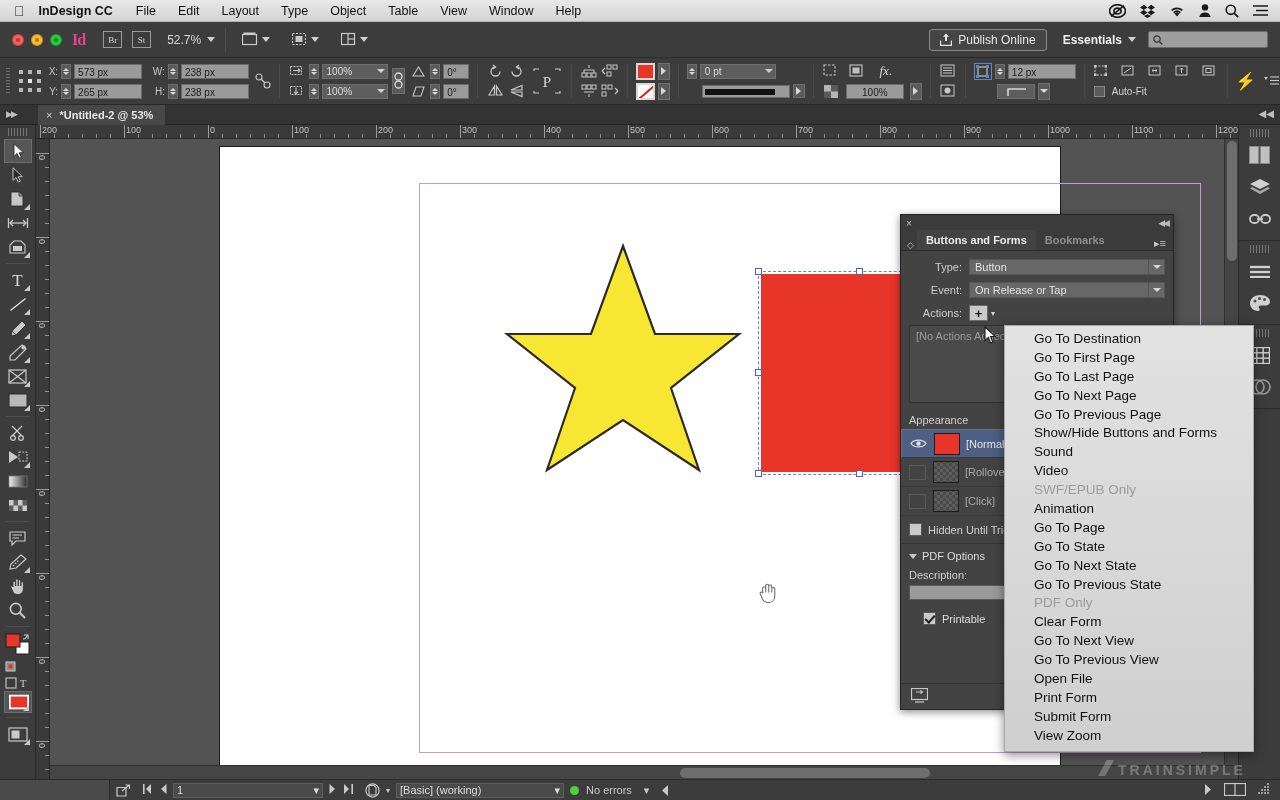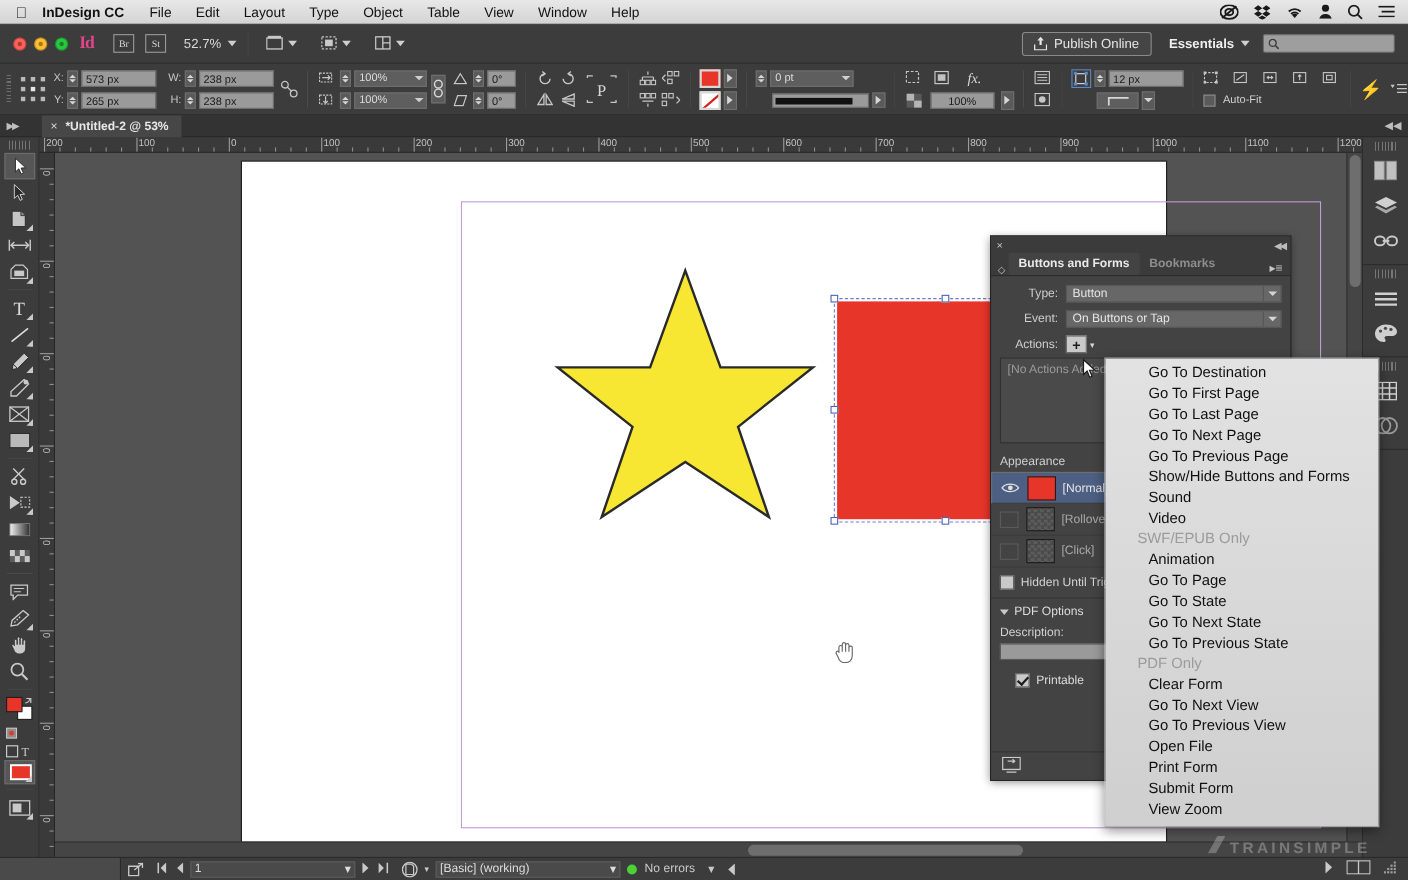--- a/index.html
+++ b/index.html
@@ -191,21 +191,21 @@
   .chkbox{width:13px;height:13px;background:#c9c9c9;border:1px solid #5a5a5a;position:relative;}
   .chkbox.checked::after{content:'';position:absolute;left:3px;top:0px;width:4px;height:8px;
      border:solid #1d1d1d;border-width:0 2px 2px 0;transform:rotate(42deg);}
   .bf-foot{position:absolute;bottom:0;left:0;right:0;height:26px;border-top:1px solid #343434;display:flex;align-items:center;padding-left:10px;}
 
   
   .dropmenu{position:absolute;left:1004px;top:325px;width:250px;
     background:linear-gradient(180deg,#e2e2e2,#cfcfcf);
     border:1px solid #a9a9a9;box-shadow:0 3px 10px rgba(0,0,0,.45);
     padding:4px 0 5px 0;}
-  .dm-item{height:18.9px;line-height:18.9px;padding-left:39px;font-size:13.5px;color:#101010;}
+  .dm-item{height:18.9px;line-height:18.9px;padding-left:29px;font-size:13.5px;color:#101010;}
   .dm-head{height:18.9px;line-height:18.9px;padding-left:29px;font-size:13.5px;color:#9b9b9b;}
 
   
   .statusbar{position:absolute;bottom:0;left:0;width:1280px;height:21px;background:#3c3c3c;
     border-top:1px solid #2a2a2a;display:flex;align-items:center;color:#c9c9c9;font-size:11px;}
   .sb-left{width:110px;height:21px;background:#4a4a4a;border-right:1px solid #2a2a2a;}
   .sb-item{display:flex;align-items:center;gap:5px;padding:0 6px;}
   .sb-pagefield{width:150px;height:15px;background:#4a4a4a;border:1px solid #5c5c5c;display:flex;align-items:center;padding:0 3px;color:#ddd;font-size:11px;}
   .greendot{width:9px;height:9px;border-radius:50%;background:#4cd137;}
   .hscroll{position:absolute;bottom:21px;left:50px;right:42px;height:14px;background:#454545;border-top:1px solid #303030;}
@@ -1202,21 +1202,21 @@
             <span class="ar">
                 <b></b>
               </span>
           </span>
         </span>
       </div>
       <div class="bf-row">
         <span class="bf-lab">Event:</span>
         <span class="bf-ctrl">
           <span class="bf-select">
-            <span>On Buttons or Tap</span>
+            <span>On Release or Tap</span>
             <span class="ar">
                 <b></b>
               </span>
           </span>
         </span>
       </div>
       <div class="bf-row" style="margin-bottom:4px">
         <span class="bf-lab">Actions:</span>
         <span class="bf-ctrl" style="display:flex;align-items:center;gap:3px">
           <span class="plusbtn">+</span>

